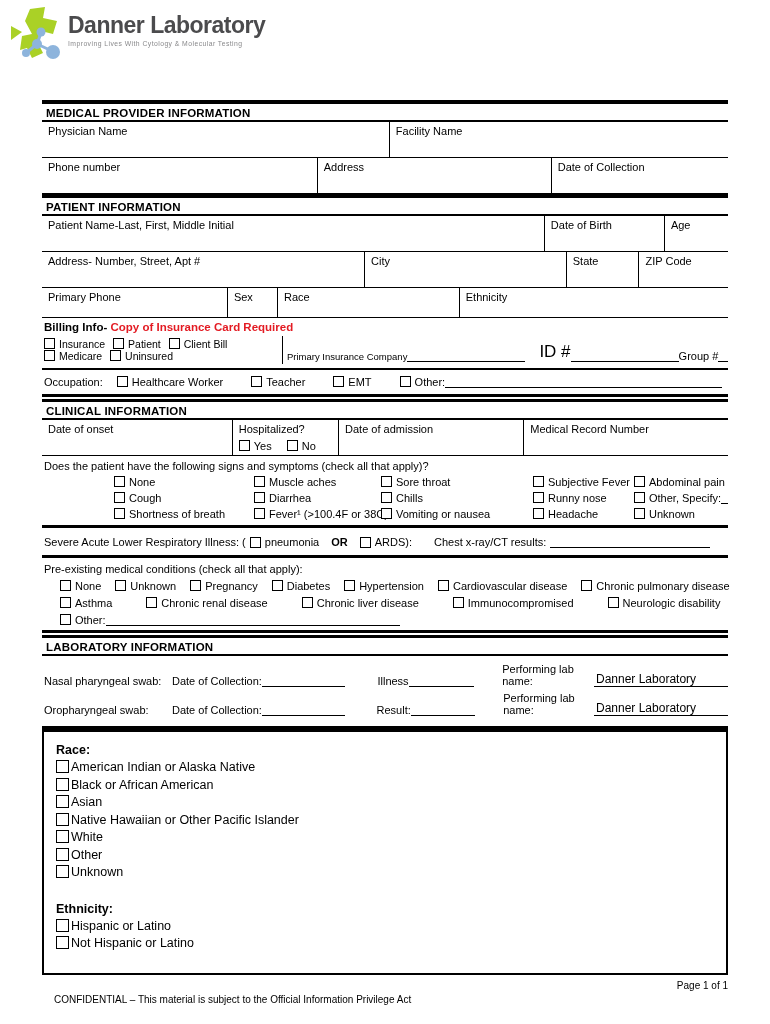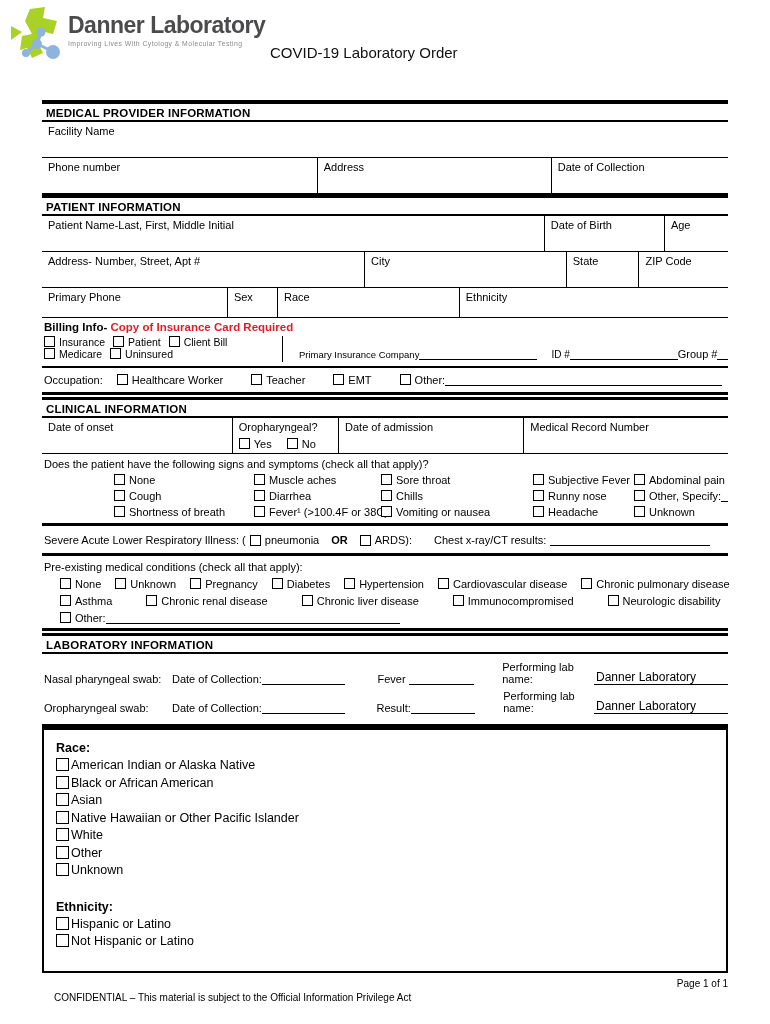--- a/index.html
+++ b/index.html
@@ -35,23 +35,23 @@
   .cbi{white-space:nowrap;}
   .fill{display:inline-block;border-bottom:1px solid #000;height:11px;vertical-align:bottom;}
 
   
   .bill1{font-size:11.5px;font-weight:700;padding:3px 0 1px 2px;}
   .bill-red{color:#e31b23;}
   .bill2{display:flex;align-items:flex-end;padding:2px 0 4px 2px;border-bottom:2px solid #000;}
   .bill-opts{width:238px;flex:none;font-size:10.5px;padding-bottom:2px;}
   .bill-opts .cbi{margin-right:5px;}
   .bill-right{border-left:1px solid #000;flex:1;display:flex;align-items:flex-end;
-              padding:6px 0 2px 16px;min-height:26px;box-sizing:border-box;}
+              padding:6px 0 2px 4px;min-height:26px;box-sizing:border-box;}
   .pic-label{font-size:9.5px;}
-  .idnum{font-size:10px;margin-left:14px;}
+  .idnum{font-size:17px;margin-left:14px;}
   .grp{font-size:11px;}
 
   
   .occ{display:flex;align-items:center;font-size:11px;padding:6px 0 6px 2px;}
   .occ .cbi{margin-right:28px;}
   .occ .lead{margin-right:14px;}
 
   
   .symq{font-size:11px;padding:4px 0 2px 2px;}
   .symp-row{display:flex;font-size:11px;padding:2px 0 2px 72px;}
@@ -105,28 +105,30 @@
         <circle cx="31" cy="26" r="4.5" fill="#8db4dc"></circle>
         <circle cx="27" cy="38" r="5" fill="#8db4dc"></circle>
         <circle cx="16" cy="47" r="4" fill="#8db4dc"></circle>
         <circle cx="43" cy="46" r="7" fill="#8db4dc"></circle>
       </svg>
       <div class="logo-txt">
         <div class="logo-name">Danner Laboratory</div>
         <div class="logo-tag">Improving Lives With Cytology &amp; Molecular Testing</div>
       </div>
     </div>
-    <div class="doc-title">COVID-19 Laboratory Order</div>
   </div>
 
   <div class="content">
 
     <div class="bar"></div>
     <div class="sec-title">MEDICAL PROVIDER INFORMATION</div>
     <div class="frow">
+      <div class="cell h36" style="width:50.7%;">
+        <span>Physician Name</span>
+      </div>
       <div class="cell h36" style="width:49.3%;">
         <span>Facility Name</span>
       </div>
     </div>
     <div class="frow">
       <div class="cell h36" style="width:40.2%;">
         <span>Phone number</span>
       </div>
       <div class="cell h36" style="width:34.1%;">
         <span>Address</span>
@@ -209,21 +211,21 @@
       <span class="fill" style="flex:1;margin-right:6px;"></span>
     </div>
     <div class="bar2"></div>
 
     <div class="sec-title">CLINICAL INFORMATION</div>
     <div class="frow">
       <div class="cell h36" style="width:27.8%;">
         <span>Date of onset</span>
       </div>
       <div class="cell h36" style="width:15.5%;">
-        <div>Oropharyngeal?</div>
+        <div>Hospitalized?</div>
         <div style="margin-top:5px;">
           <span class="cbi" style="margin-right:12px;"><span class="cb"></span><span>Yes</span></span>
           <span class="cbi"><span class="cb"></span><span>No</span></span>
         </div>
       </div>
       <div class="cell h36" style="width:27.0%;">
         <span>Date of admission</span>
       </div>
       <div class="cell h36" style="width:29.7%;">
         <span>Medical Record Number</span>
@@ -297,21 +299,21 @@
         </span>
     </div>
     <div class="bar2"></div>
 
     <div class="sec-title">LABORATORY INFORMATION</div>
     <div style="height:4px;"></div>
     <div class="lab-row">
       <span class="lab-swab">Nasal pharyngeal swab:</span>
       <span class="lab-col">Date of Collection:</span>
       <span class="fill" style="width:100px;margin-right:32px;"></span>
-      <span style="width:38px;">Fever</span>
+      <span style="width:38px;">Illness</span>
       <span class="fill" style="width:78px;margin-right:28px;"></span>
       <span style="margin-right:4px;">Performing lab name:</span>
       <span class="lab-val">Danner Laboratory</span>
     </div>
     <div class="lab-row">
       <span class="lab-swab">Oropharyngeal swab:</span>
       <span class="lab-col">Date of Collection:</span>
       <span class="fill" style="width:100px;margin-right:32px;"></span>
       <span style="width:38px;">Result:</span>
       <span class="fill" style="width:78px;margin-right:28px;"></span>

